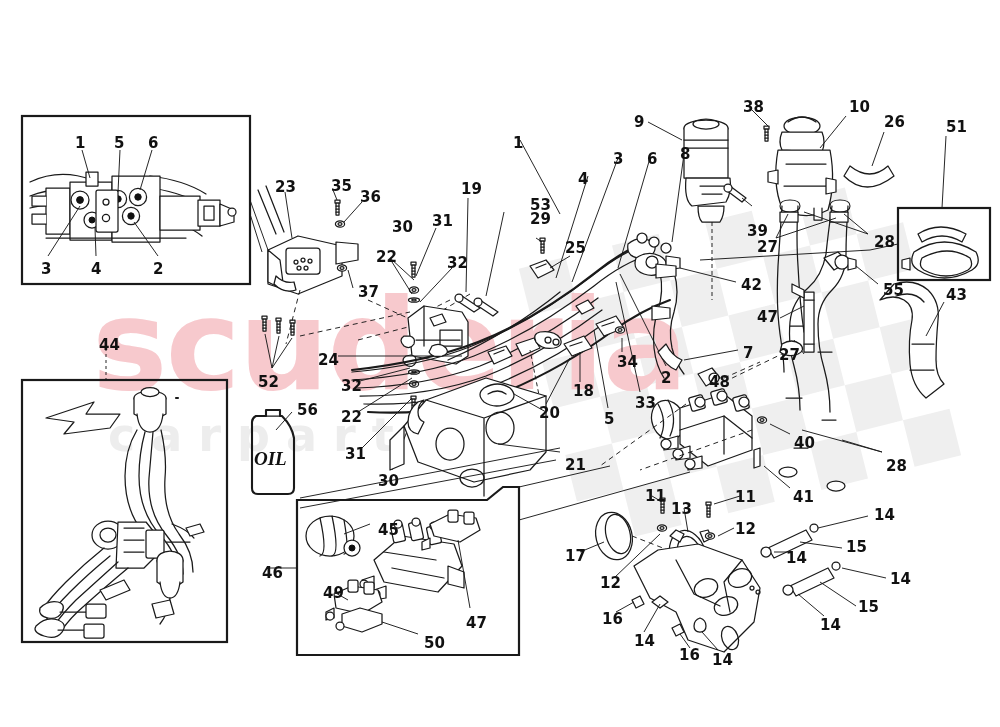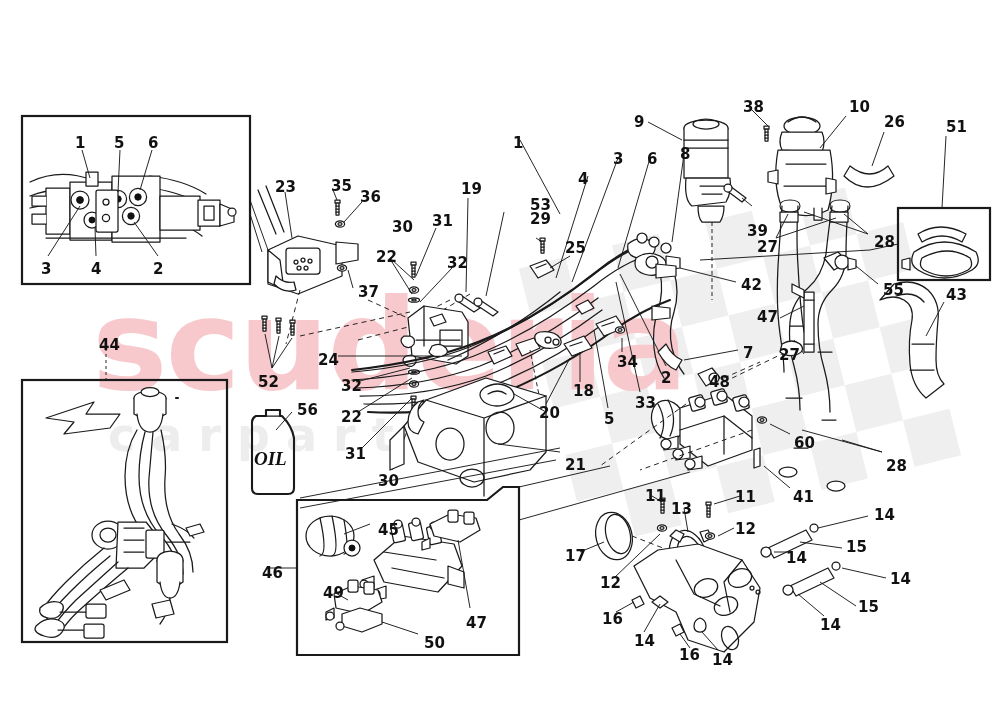--- a/index.html
+++ b/index.html
@@ -565,21 +565,21 @@
       <div class="num" style="left: 741px; top: 278px;">42</div>
       <div class="num" style="left: 757px; top: 240px;">27</div>
       <div class="num" style="left: 874px; top: 235px;">28</div>
       <div class="num" style="left: 883px; top: 283px;">55</div>
       <div class="num" style="left: 757px; top: 310px;">47</div>
       <div class="num" style="left: 779px; top: 348px;">27</div>
       <div class="num" style="left: 946px; top: 288px;">43</div>
       <div class="num" style="left: 886px; top: 459px;">28</div>
       <div class="num" style="left: 743px; top: 346px;">7</div>
       <div class="num" style="left: 709px; top: 375px;">48</div>
-      <div class="num" style="left: 794px; top: 436px;">60</div>
+      <div class="num" style="left: 794px; top: 436px;">40</div>
       <div class="num" style="left: 793px; top: 490px;">41</div>
       <div class="num" style="left: 617px; top: 355px;">34</div>
       <div class="num" style="left: 573px; top: 384px;">18</div>
       <div class="num" style="left: 661px; top: 371px;">2</div>
       <div class="num" style="left: 635px; top: 396px;">33</div>
       <div class="num" style="left: 604px; top: 412px;">5</div>
       <div class="num" style="left: 539px; top: 406px;">20</div>
       <div class="num" style="left: 565px; top: 458px;">21</div>
       <div class="num" style="left: 262px; top: 566px;">46</div>
       <div class="num" style="left: 378px; top: 523px;">45</div>

